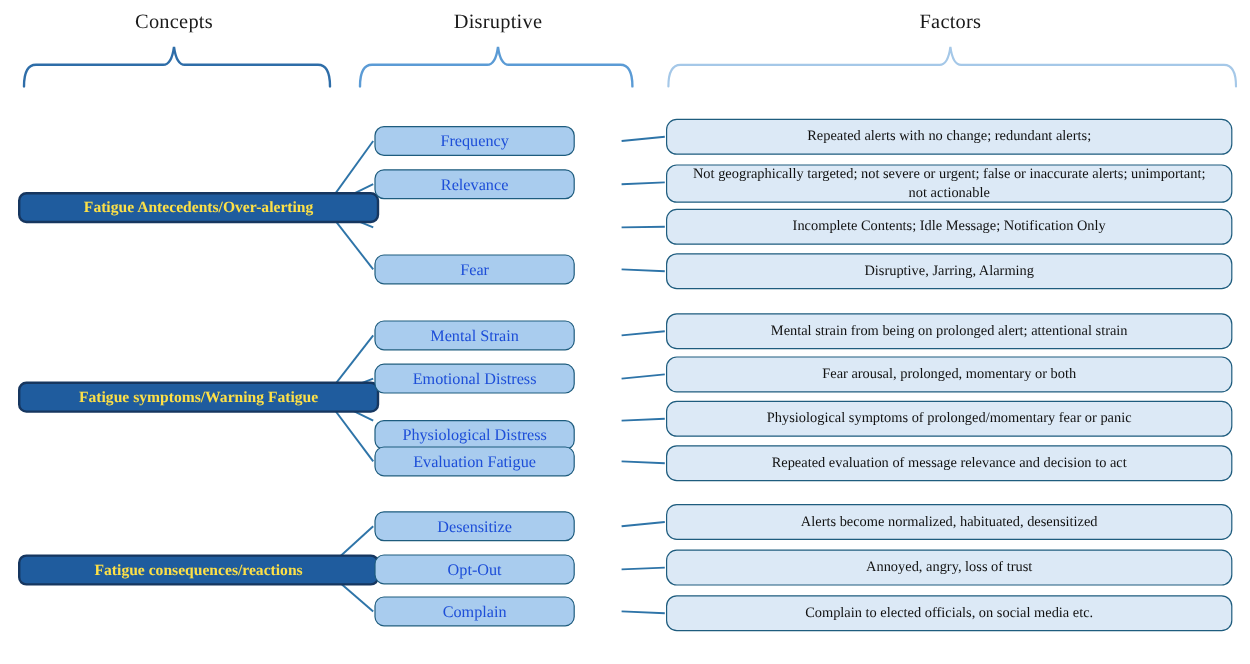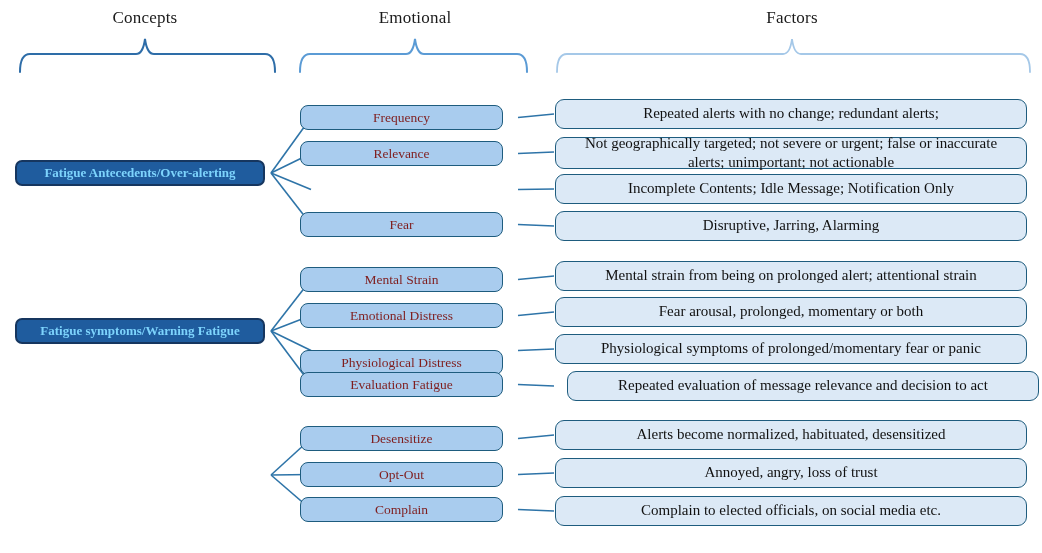--- a/index.html
+++ b/index.html
@@ -11,36 +11,36 @@
   .brace{fill:none;stroke-linecap:round;}
   .brace-concepts{stroke:var(--brace-concepts);stroke-width:2;}
   .brace-dimensions{stroke:var(--brace-dimensions);stroke-width:2;}
   .brace-factors{stroke:var(--brace-factors);stroke-width:1.8;}
   .connector{stroke:var(--connector);stroke-width:1.6;}
   .col-header{
     position:absolute;top:8px;width:220px;text-align:center;
     font-size:17px;color:#1a1a1a;letter-spacing:.2px;
   }
   .concept-box{
-    position:absolute;left:15px;width:250px;height:26px;box-sizing:border-box;
+    position:absolute;left:15px;width:301px;height:26px;box-sizing:border-box;
     background:var(--concept-fill);border:2px solid var(--concept-border);
-    border-radius:7px;color:#7dd3fc;display:flex;align-items:center;justify-content:center;
+    border-radius:7px;color:#fde047;display:flex;align-items:center;justify-content:center;
     font-size:13px;font-weight:700;white-space:nowrap;
   }
   .dim-box{
-    position:absolute;left:300px;width:203px;height:25px;box-sizing:border-box;
+    position:absolute;left:312px;width:167px;height:25px;box-sizing:border-box;
     background:var(--dimension-fill);border:1.8px solid var(--box-border);
     border-radius:8px;display:flex;align-items:center;justify-content:center;
-    font-size:13.5px;color:#7f1d1d;white-space:nowrap;
+    font-size:13.5px;color:#1d4ed8;white-space:nowrap;
   }
   .factor-box{
     position:absolute;left:555px;width:472px;height:30px;box-sizing:border-box;
     background:var(--factor-fill);border:1.6px solid var(--box-border);
     border-radius:9px;display:flex;align-items:center;justify-content:center;
-    font-size:15px;line-height:1.3;color:#111;text-align:center;padding:1px 14px;
+    font-size:12px;line-height:1.3;color:#111;text-align:center;padding:1px 14px;
   }
 </style>
 </head>
 <body>
 
 <div class="canvas">
 
   <svg class="svg-layer" viewBox="0 0 1042 553">
     <g>
       <path class="brace brace-concepts" d="M 20,72 Q 20,54 30,54 L 136,54 Q 143,54 145,39 Q 147,54 154,54 L 265,54 Q 275,54 275,72"></path>
@@ -71,42 +71,43 @@
       <line class="connector" x1="271" y1="475" x2="311" y2="438.5"></line>
       <line class="connector" x1="271" y1="475" x2="311" y2="474.5"></line>
       <line class="connector" x1="271" y1="475" x2="311" y2="509.5"></line>
       <line class="connector" x1="518" y1="438.5" x2="554" y2="435"></line>
       <line class="connector" x1="518" y1="474.5" x2="554" y2="473"></line>
       <line class="connector" x1="518" y1="509.5" x2="554" y2="511"></line>
     </g>
   </svg>
 
   <div class="col-header" style="left:35px;">Concepts</div>
-  <div class="col-header" style="left:305px;">Emotional</div>
+  <div class="col-header" style="left:305px;">Disruptive</div>
   <div class="col-header" style="left:682px;">Factors</div>
 
   <div class="concept-box" style="top:160px;">Fatigue Antecedents/Over-alerting</div>
   <div class="dim-box" style="top:105px;">Frequency</div>
   <div class="dim-box" style="top:141px;">Relevance</div>
   <div class="dim-box" style="top:212px;">Fear</div>
   <div class="factor-box" style="top:99px;">Repeated alerts with no change; redundant alerts;</div>
   <div class="factor-box" style="top:137px;height:32px;">Not geographically targeted; not severe or urgent; false or inaccurate alerts; unimportant; not actionable</div>
   <div class="factor-box" style="top:174px;">Incomplete Contents; Idle Message; Notification Only</div>
   <div class="factor-box" style="top:211px;">Disruptive, Jarring, Alarming</div>
 
   <div class="concept-box" style="top:318px;">Fatigue symptoms/Warning Fatigue</div>
   <div class="dim-box" style="top:267px;">Mental Strain</div>
   <div class="dim-box" style="top:303px;">Emotional Distress</div>
   <div class="dim-box" style="top:338px;margin-top:12px;">Physiological Distress</div>
   <div class="dim-box" style="top:372px;">Evaluation Fatigue</div>
   <div class="factor-box" style="top:261px;">Mental strain from being on prolonged alert; attentional strain</div>
   <div class="factor-box" style="top:297px;">Fear arousal, prolonged, momentary or both</div>
   <div class="factor-box" style="top:334px;">Physiological symptoms of prolonged/momentary fear or panic</div>
-  <div class="factor-box" style="top:371px;margin-left:12px;">Repeated evaluation of message relevance and decision to act</div>
+  <div class="factor-box" style="top:371px;">Repeated evaluation of message relevance and decision to act</div>
 
+  <div class="concept-box" style="top:462px;">Fatigue consequences/reactions</div>
   <div class="dim-box" style="top:426px;">Desensitize</div>
   <div class="dim-box" style="top:462px;">Opt-Out</div>
   <div class="dim-box" style="top:497px;">Complain</div>
   <div class="factor-box" style="top:420px;">Alerts become normalized, habituated, desensitized</div>
   <div class="factor-box" style="top:458px;">Annoyed, angry, loss of trust</div>
   <div class="factor-box" style="top:496px;">Complain to elected officials, on social media etc.</div>
 
 </div>
 
 </body></html>

